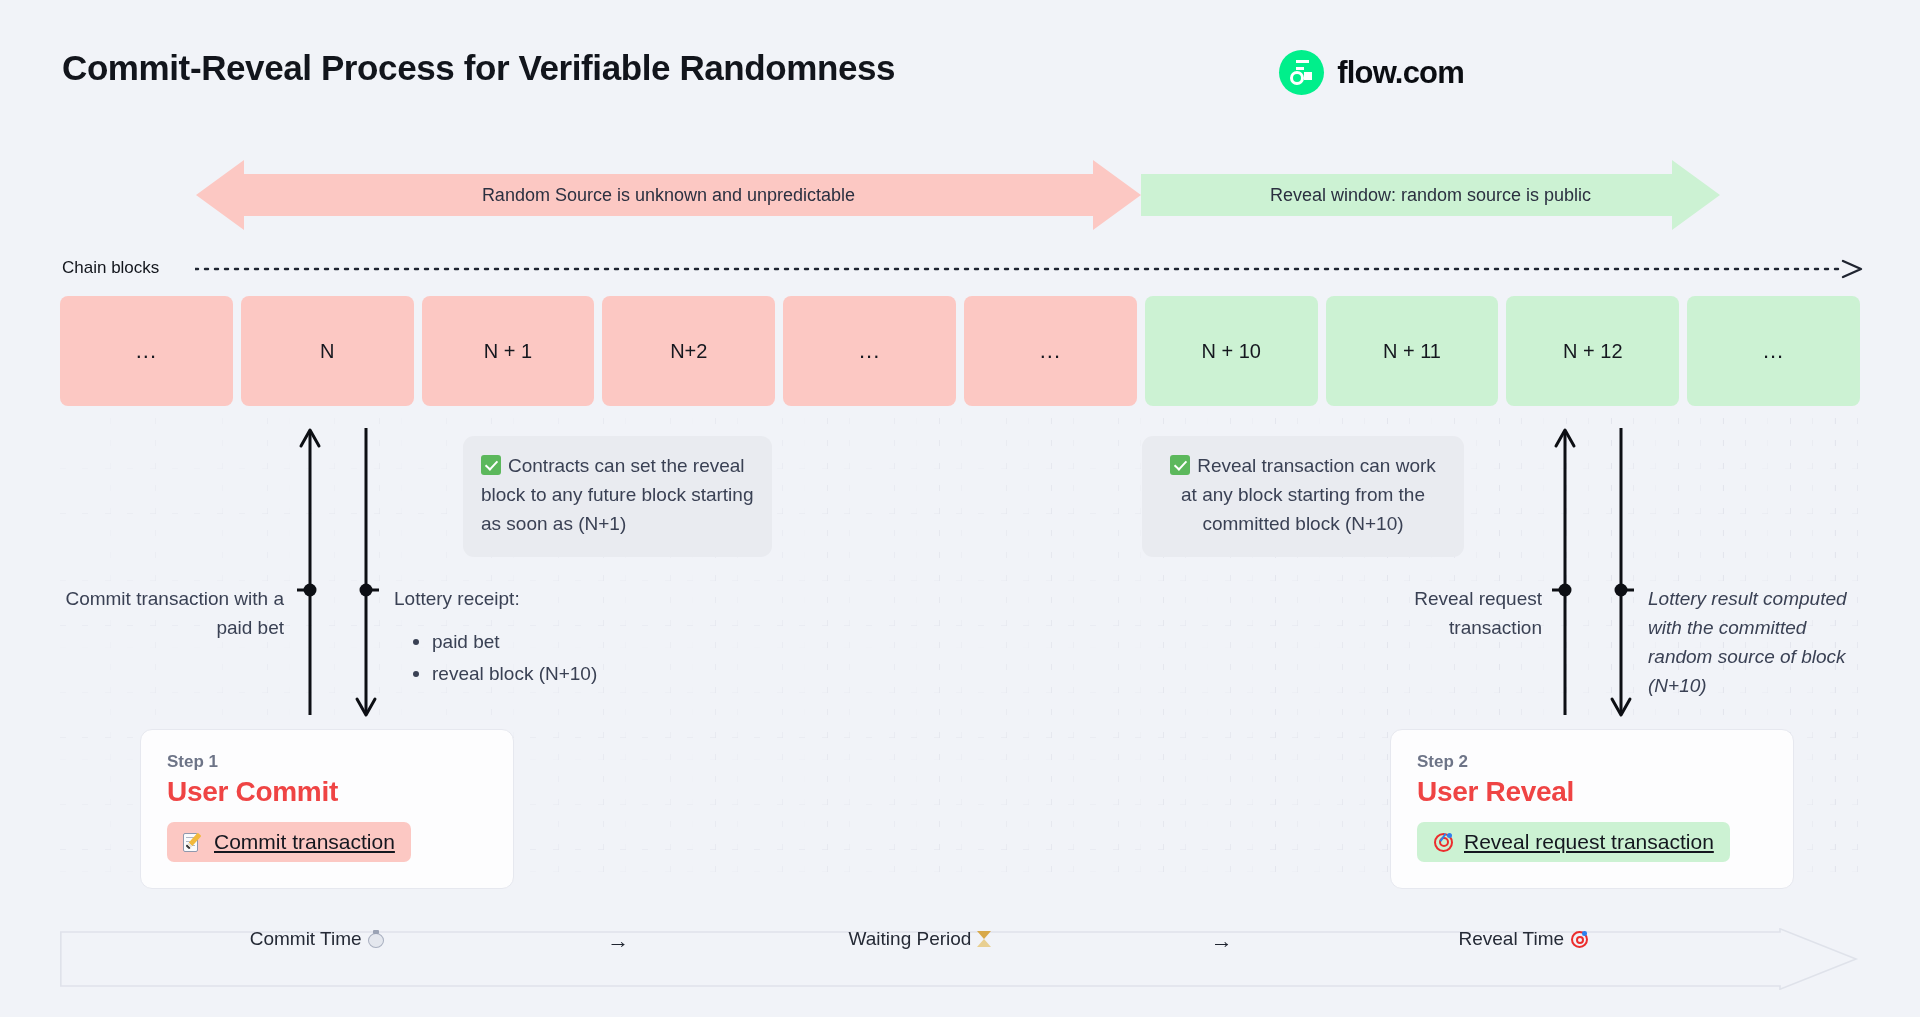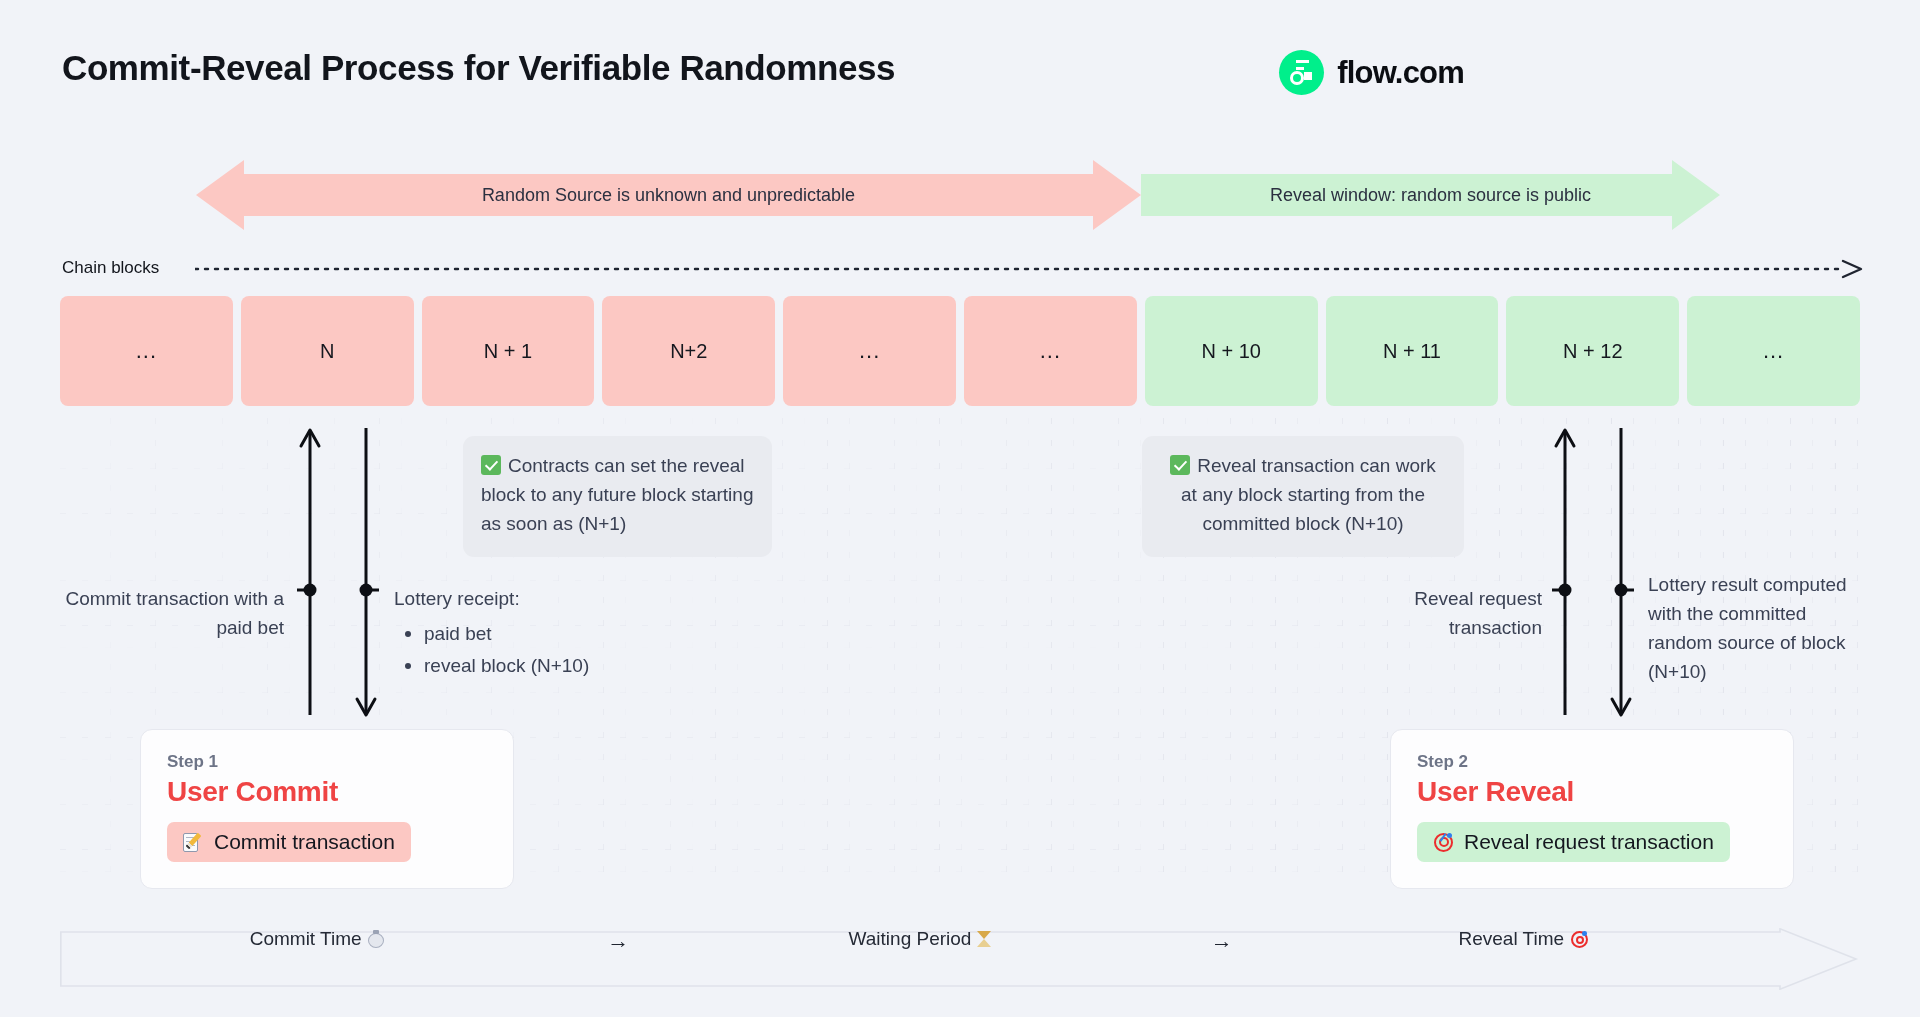--- a/index.html
+++ b/index.html
@@ -243,41 +243,41 @@
     font-size: 19px;
     line-height: 1.52;
     color: #3a4154;
   }
   .lbl-commit {
     left: 60px; top: 585px; width: 224px;
     text-align: right;
   }
   .lbl-receipt { left: 394px; top: 585px; width: 330px; }
   .lbl-receipt .rl-title { margin-bottom: 2px; }
-  .lbl-receipt ul { list-style: none; margin: 6px; padding: 0; }
+  .lbl-receipt ul { list-style: none; margin: 14px; padding: 0; }
   .lbl-receipt li {
     position: relative;
     padding-left: 24px;
     margin-top: 3px;
   }
   .lbl-receipt li::before {
     content: "";
     position: absolute;
     left: 5px;
     top: 11px;
     width: 6px;
     height: 6px;
     border-radius: 50%;
     background: #3a4154;
   }
   .lbl-reveal {
     left: 1320px; top: 585px; width: 222px;
     text-align: right;
   }
-  .lbl-result { left: 1648px; top: 571px; width: 222px; }
+  .lbl-result { left: 1648px; top: 585px; width: 222px; font-style: italic; }
 
   
   .step-card {
     position: absolute;
     background: #fdfdfe;
     border: 1px solid #e6e8ef;
     border-radius: 12px;
     padding: 22px 26px 26px 26px;
   }
   .step-card .step-kicker {
@@ -295,20 +295,21 @@
   }
   .step-pill {
     display: inline-flex;
     align-items: center;
     gap: 10px;
     border-radius: 7px;
     padding: 8px 16px;
     font-size: 21px;
     color: #14171f;
     white-space: nowrap;
+    text-decoration: underline;
   }
   .step-pill.pink  { background: #fcc8c3; }
   .step-pill.green { background: #ccf2d3; }
   .step-pill .emo { font-size: 21px; line-height: 1; }
 
   .card-commit { left: 140px;  top: 729px; width: 374px; }
   .card-reveal { left: 1390px; top: 729px; width: 404px; }
 
   
   .ico-memo {

